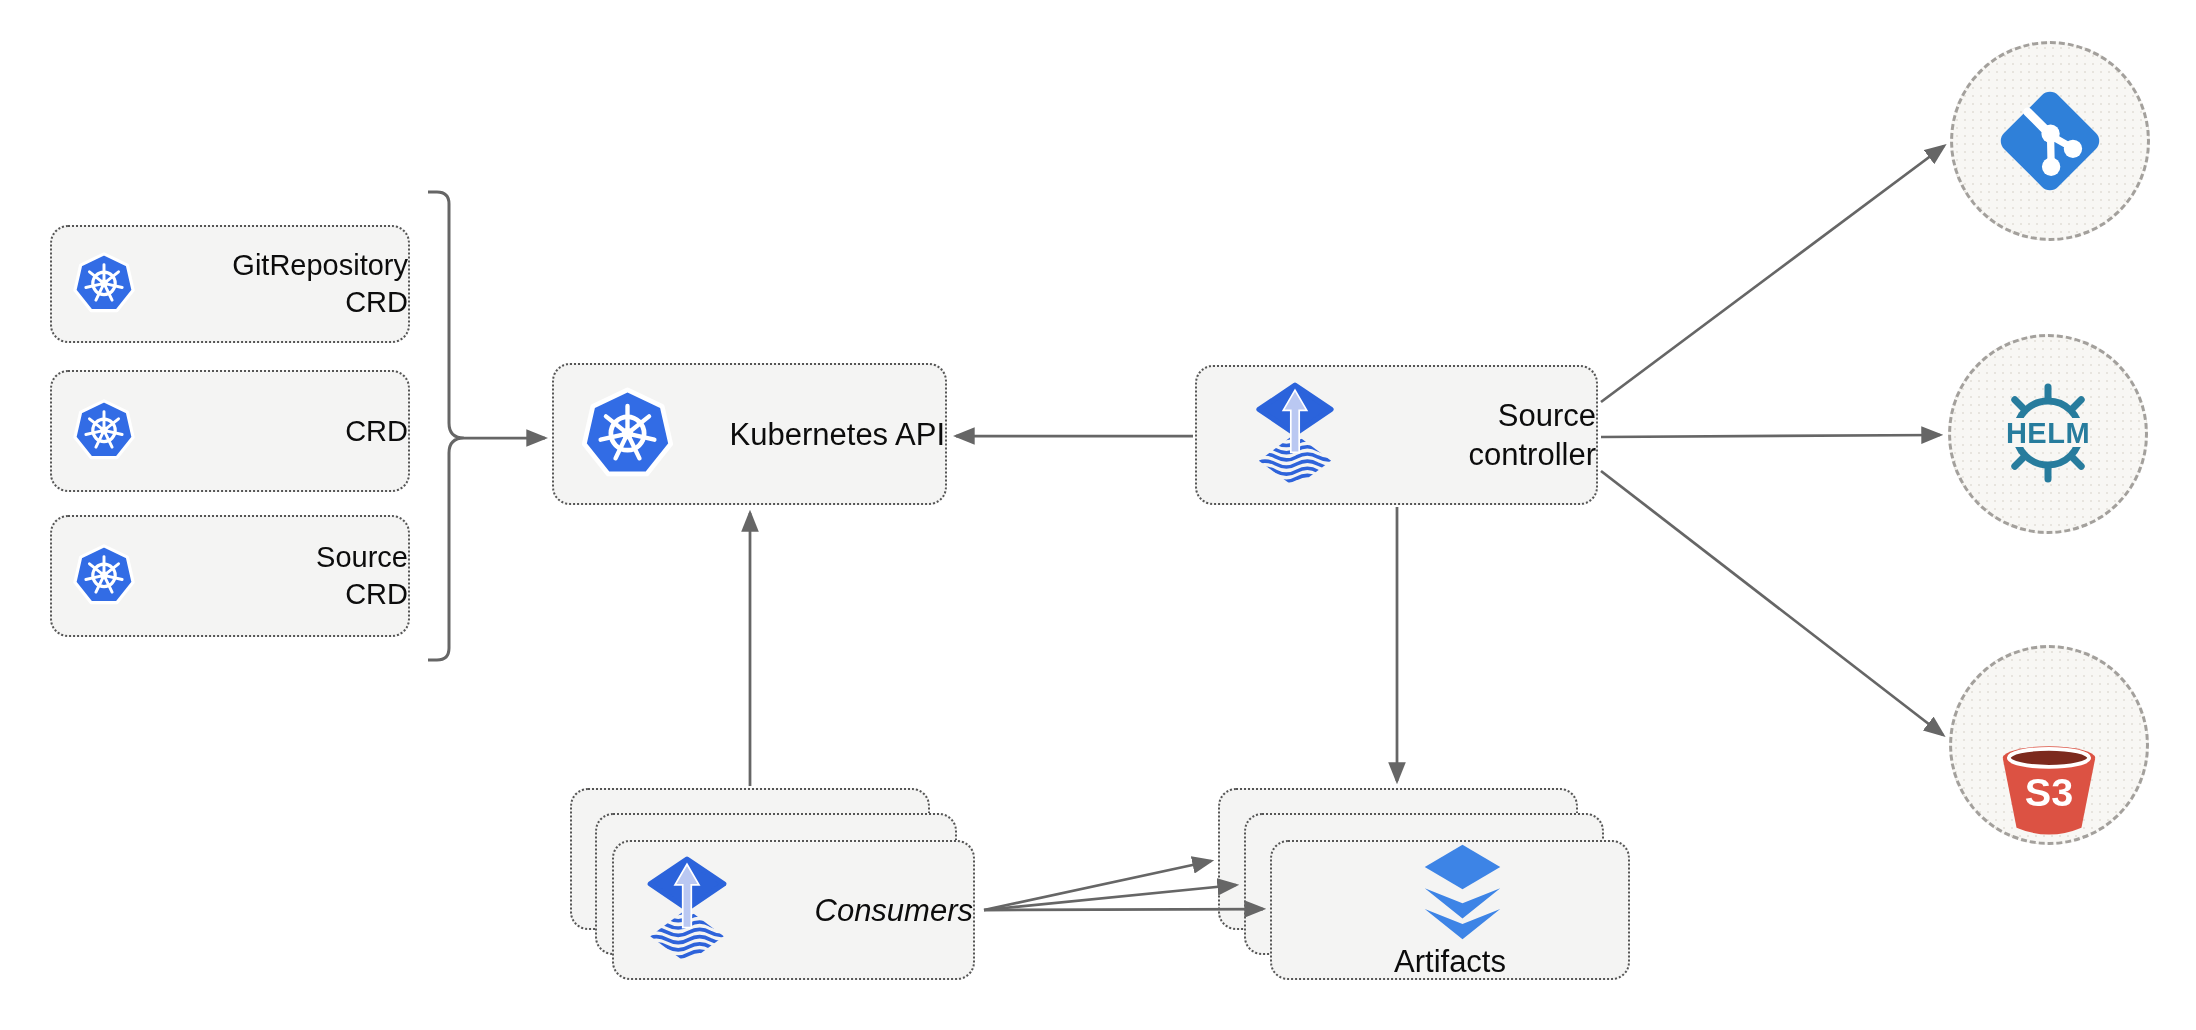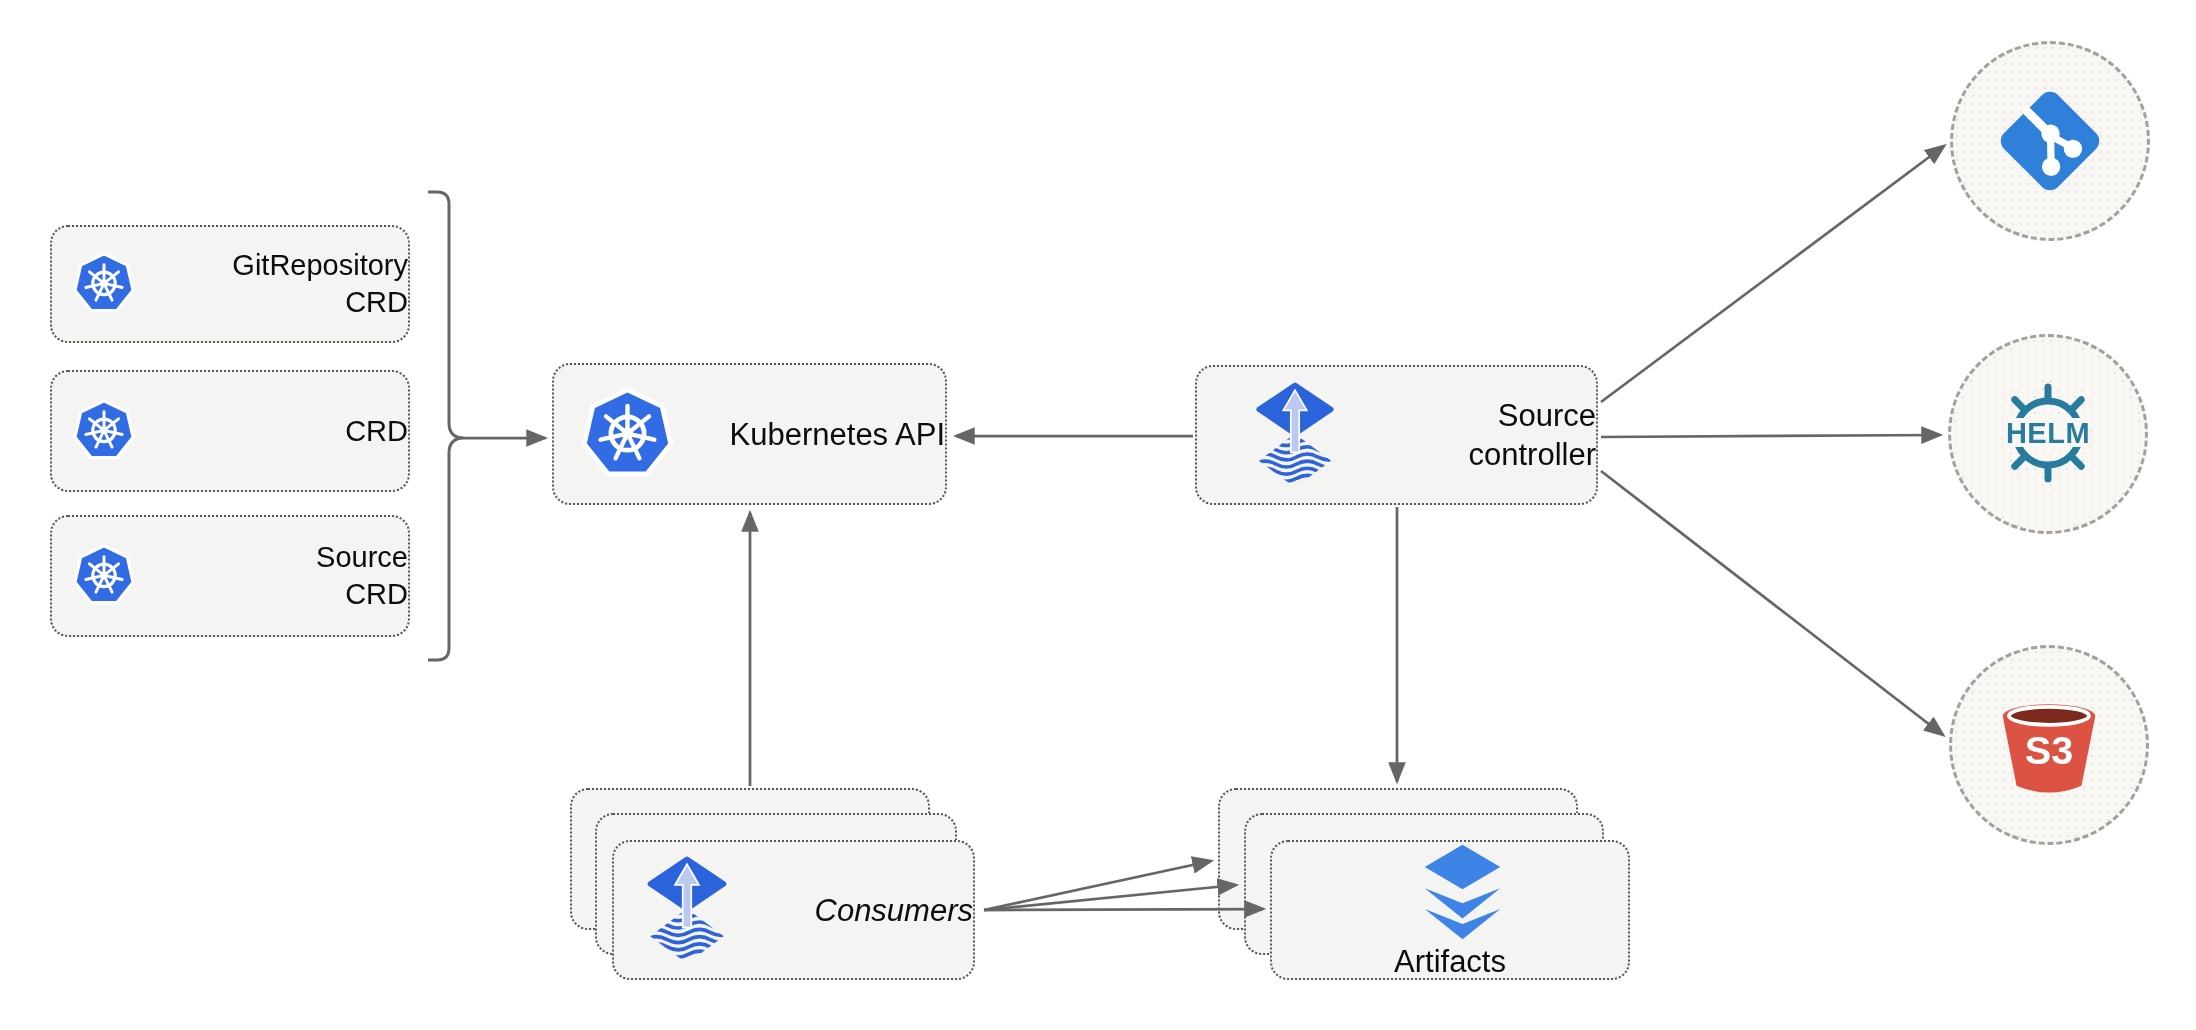--- a/index.html
+++ b/index.html
@@ -150,21 +150,21 @@
         <line x1="36.7" y1="35.7" x2="26.8" y2="25.8"></line>
         <line x1="83.3" y1="35.7" x2="93.2" y2="25.8"></line>
         <line x1="36.7" y1="82.3" x2="26.8" y2="92.2"></line>
         <line x1="83.3" y1="82.3" x2="93.2" y2="92.2"></line>
       </g>
       <rect x="18" y="44" width="84" height="29" fill="#f8f7f4"></rect>
       <text x="60" y="68.5" text-anchor="middle" font-family="Liberation Sans, sans-serif" font-size="29" font-weight="bold" letter-spacing="0.5" fill="#277C9D">HELM</text>
     </svg>
   </div>
 
-  <div class="circle" style="left:1949px;top:645px;">
+  <div class="circle" style="left:1949px;top:645px;align-items:flex-end;">
     <svg width="110" height="110" viewBox="0 0 100 100">
       <path d="M8,24 L20.5,87 Q50,99.5 79.5,87 L92,24 Z" fill="#DC5243"></path>
       <ellipse cx="50" cy="23.5" rx="42" ry="10.5" fill="#DC5243"></ellipse>
       <ellipse cx="50" cy="23.5" rx="36.5" ry="8.2" fill="#7C2A1E" stroke="#ffffff" stroke-width="3.5"></ellipse>
       <text x="50" y="67" text-anchor="middle" font-family="Liberation Sans, sans-serif" font-size="36" font-weight="800" fill="#ffffff">S3</text>
     </svg>
   </div>
 
   <svg class="ovl" width="2196" height="1030" viewBox="0 0 2196 1030">
     <defs>

